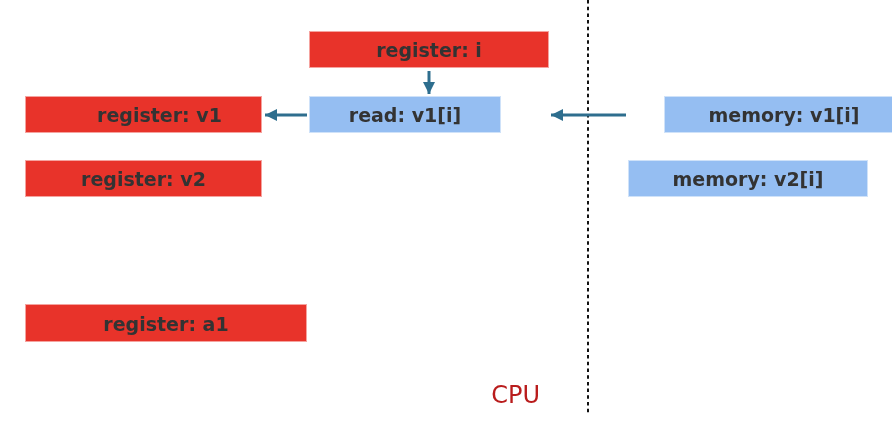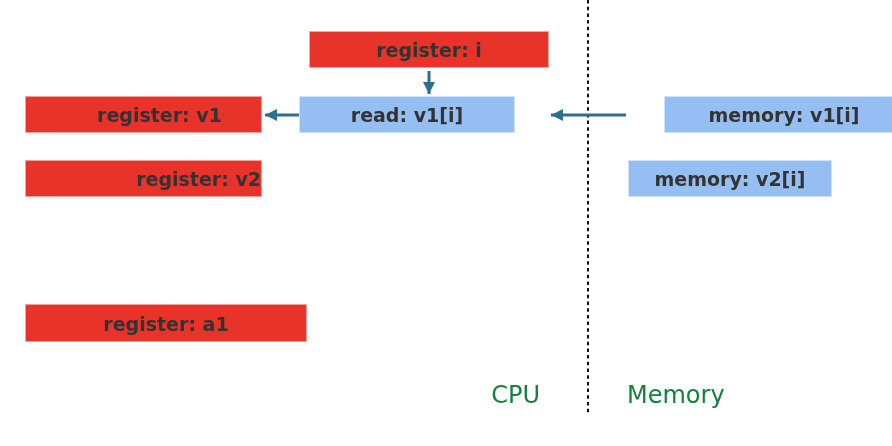--- a/index.html
+++ b/index.html
@@ -32,32 +32,32 @@
     font-weight: bold;
     font-size: 19px;
     color: var(--text);
     box-sizing: border-box;
     border: 1px solid rgba(255,255,255,0.55);
   }
   .box.register { background: var(--register-fill); }
   .box.operation { background: var(--operation-fill); }
 
   #box-register-i  { left: 309px; top: 31px;  width: 240px; }
-  #box-read-v1i    { left: 299px; top: 96px;  width: 216px; }
+  #box-read-v1i    { left: 309px; top: 96px;  width: 192px; }
   #box-register-v1 { left: 25px;  top: 96px;  width: 237px; padding-left: 32px; }
-  #box-register-v2 { left: 25px;  top: 160px; width: 237px; text-align: right; }
+  #box-register-v2 { left: 25px;  top: 160px; width: 237px; }
   #box-register-a1 { left: 25px;  top: 304px; width: 282px; height: 38px; line-height: 38px; }
   #box-memory-v1i  { left: 628px; top: 96px;  width: 240px; margin-left: 36px; }
-  #box-memory-v2i  { left: 628px; top: 160px; width: 204px; }
+  #box-memory-v2i  { left: 628px; top: 160px; width: 240px; }
 
   .zone-label {
     position: absolute;
     top: 381px;
     font-size: 24px;
-    color: #15803d;
+    color: #b91c1c;
     font-weight: normal;
   }
   #label-cpu { left: 460px; width: 80px; text-align: right; }
   #label-memory { left: 627px; }
 
   .connector { stroke: var(--arrow); stroke-width: 3; fill: none; }
   .arrowhead-shape { fill: var(--arrow); }
   .divider-line { stroke: var(--divider); stroke-width: 2; }
 </style>
 </head>
@@ -90,15 +90,14 @@
   <div id="box-register-v2" class="box register">register: v2</div>
 
   <div id="box-register-a1" class="box register">register: a1</div>
 
   <div id="box-memory-v1i" class="box operation">memory: v1[i]</div>
 
   <div id="box-memory-v2i" class="box operation">memory: v2[i]</div>
 
   <div id="label-cpu" class="zone-label">CPU</div>
 
-  <div id="label-memory" class="zone-label">Memory</div>
 
 </div>
 
 </body></html>

